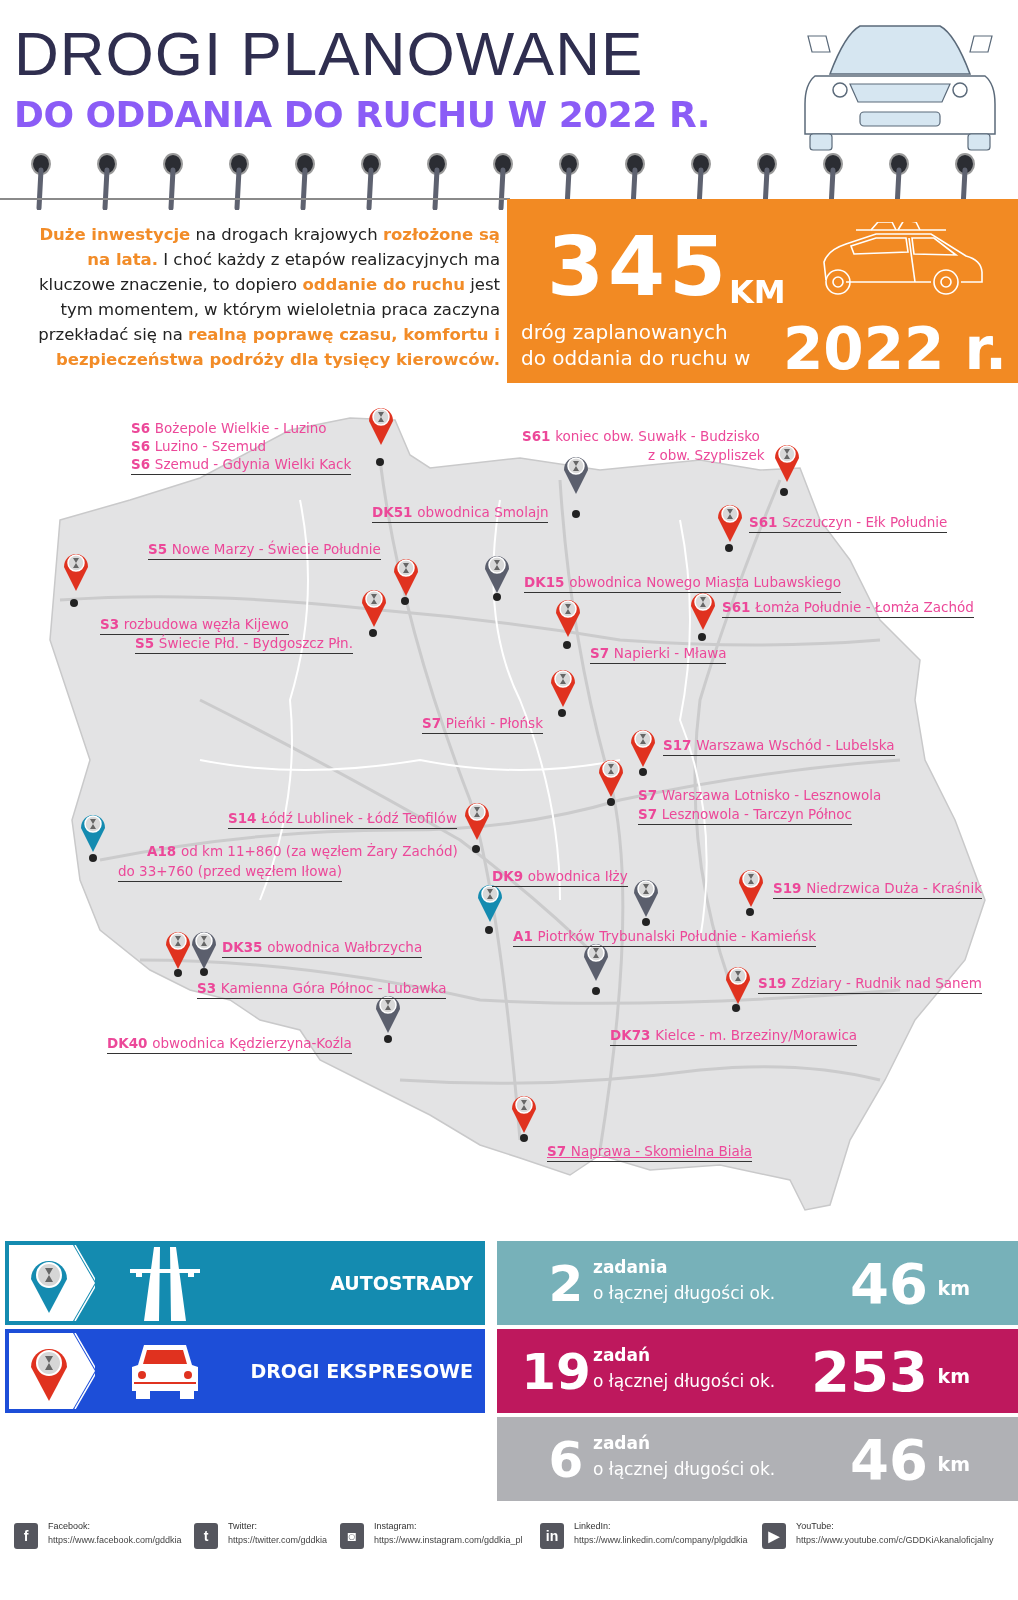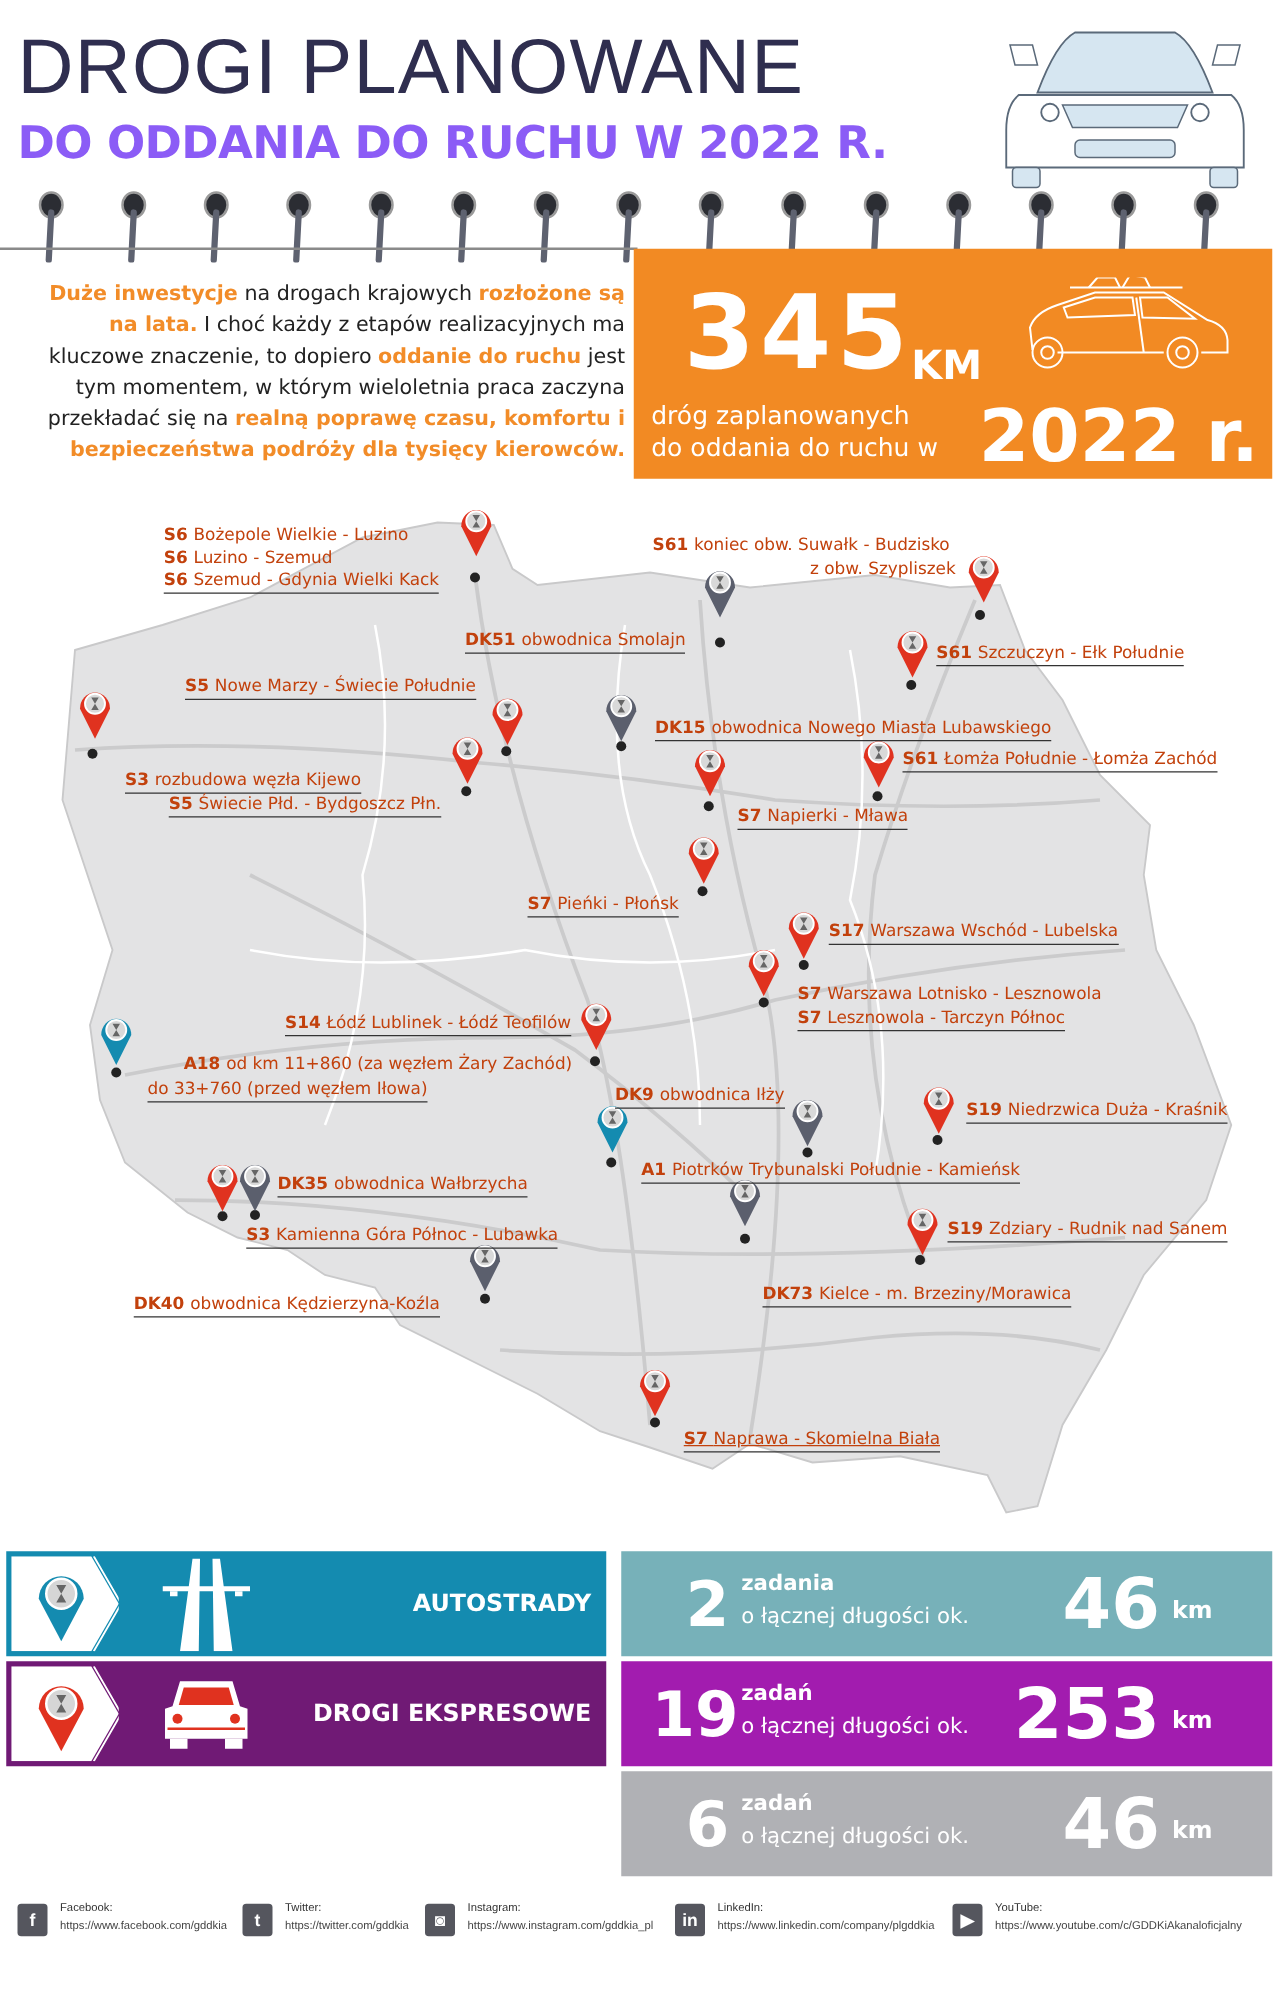--- a/index.html
+++ b/index.html
@@ -11,21 +11,21 @@
   .hline { position: absolute; left: 0; top: 198px; width: 510px; height: 2px; background: #8a8a8a; }
   .intro { position: absolute; left: 14px; top: 222px; width: 486px; text-align: right; font-size: 16.5px; line-height: 25px; color: #222; }
   .intro b { color: #f28c28; }
   .stat-box { position: absolute; left: 507px; top: 199px; width: 511px; height: 184px; background: #f28a23; color: #fff; }
   .stat-num { position: absolute; left: 40px; top: 20px; font-size: 82px; font-weight: 700; letter-spacing: 4px; }
   .stat-km { position: absolute; left: 222px; top: 74px; font-size: 32px; font-weight: 700; }
   .stat-sub { position: absolute; left: 14px; top: 120px; font-size: 20px; line-height: 26px; font-weight: 400; }
   .stat-year { position: absolute; left: 276px; top: 116px; font-size: 58px; font-weight: 700; }
   .car-side { position: absolute; left: 816px; top: 222px; width: 170px; height: 80px; }
   .map { position: absolute; left: 0; top: 395px; width: 1018px; height: 840px; }
-  .lbl { position: absolute; font-size: 13.5px; color: #c2410c; white-space: nowrap; line-height: 18px; }
+  .lbl { position: absolute; font-size: 13.5px; color: #ec4899; white-space: nowrap; line-height: 18px; }
   .lbl .c { font-weight: 700; }
   .lbl.ul { border-bottom: 1.5px solid #333; padding-bottom: 1px; }
   .legend-row { position: absolute; left: 5px; width: 1013px; height: 84px; }
   .lg-left { position: absolute; left: 0; top: 0; width: 480px; height: 84px; text-decoration: underline; }
   .lg-right { position: absolute; left: 492px; top: 0; width: 521px; height: 84px; color: #fff; }
   .lg-tag { position: absolute; left: 4px; top: 4px; width: 86px; height: 76px; }
   .lg-name { position: absolute; right: 12px; top: 0; height: 84px; line-height: 84px; color: #fff; font-weight: 700; font-size: 19px; }
   .lg-count { position: absolute; top: 8px; width: 78px; text-align: center; font-size: 50px; font-weight: 700; line-height: 70px; }
   .lg-unit { position: absolute; left: 96px; top: 16px; font-size: 17px; font-weight: 700; }
   .lg-desc { position: absolute; left: 96px; top: 42px; font-size: 17px; }
@@ -341,40 +341,40 @@
     </div>
     <div class="lg-right" style="background:#77b1b9">
       <div class="lg-count" style="left:30px">2</div>
       <div class="lg-unit">zadania</div>
       <div class="lg-desc">o łącznej długości ok.</div>
       <div class="lg-km">46</div>
       <div class="lg-kmu">km</div>
     </div>
     </div>
     <div class="legend-row" style="top: 1329px;">
-    <div class="lg-left" style="background:#701a75">
+    <div class="lg-left" style="background:#1d4ed8">
       <svg class="lg-tag" viewBox="0 0 86 76">
         <path d="M0 0 L64 0 L86 38 L64 76 L0 76 Z" fill="#fff"></path>
         <path d="M66 0 L88 38 L66 76" fill="none" stroke="#fff" stroke-width="1.5"></path>
         <path d="M22 34 A18 18 0 1 1 58 34 L40 68 Z" fill="#e0321f"></path>
         <circle cx="40" cy="30" r="12" fill="#d6d6d6" stroke="#fff" stroke-width="2"></circle>
         <path d="M36 23 L44 23 L40 30 L44 37 L36 37 L40 30 Z" fill="#666"></path>
       </svg>
       <div style="position:absolute;left:125px;top:12px"><svg width="70" height="60" viewBox="0 0 70 60">
             <path d="M14 4 L56 4 L62 24 L68 26 L68 50 L2 50 L2 26 L8 24 Z" fill="#fff"></path>
             <rect x="6" y="50" width="14" height="8" fill="#fff"></rect>
             <rect x="50" y="50" width="14" height="8" fill="#fff"></rect>
             <path d="M17 9 L53 9 L57 23 L13 23 Z" fill="#e0321f"></path>
             <circle cx="12" cy="34" r="4" fill="#e0321f"></circle>
             <circle cx="58" cy="34" r="4" fill="#e0321f"></circle>
             <rect x="4" y="41" width="62" height="2" fill="#e0321f"></rect>
           </svg></div>
       <div class="lg-name">DROGI EKSPRESOWE</div>
     </div>
-    <div class="lg-right" style="background:#a21caf">
+    <div class="lg-right" style="background:#be185d">
       <div class="lg-count" style="left:20px">19</div>
       <div class="lg-unit">zadań</div>
       <div class="lg-desc">o łącznej długości ok.</div>
       <div class="lg-km">253</div>
       <div class="lg-kmu">km</div>
     </div>
     </div>
     <div class="legend-row" style="top: 1417px;">
     <div class="lg-right" style="background:#b0b1b5">
       <div class="lg-count" style="left:30px">6</div>

